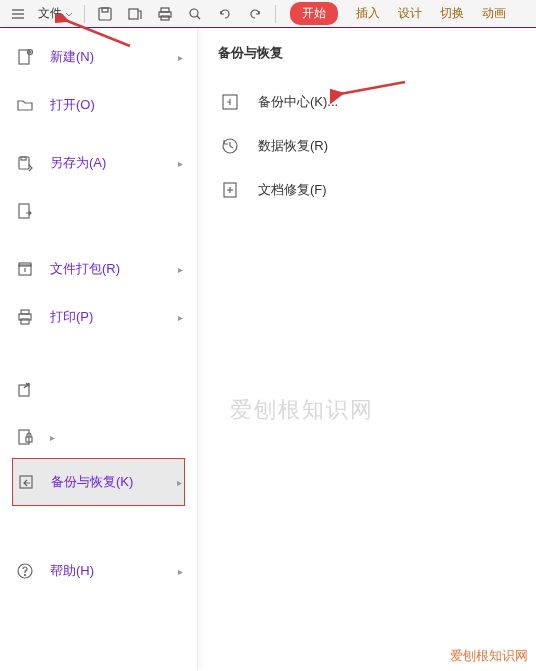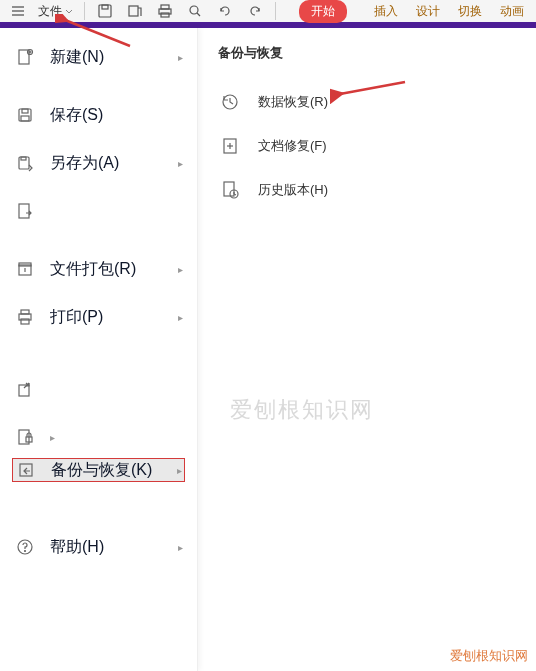--- a/index.html
+++ b/index.html
@@ -11,21 +11,21 @@
       width: 536px;
       height: 671px;
       overflow: hidden;
       position: relative;
     }
     
     
     .toolbar {
       height: 28px;
       background: #f5f5f5;
-      border-bottom: 6px solid #4c1d95;
+      border-bottom: 1px solid #4c1d95;
       display: flex;
       align-items: center;
       padding: 0 4px;
       gap: 2px;
     }
     .tb-btn {
       display: flex;
       align-items: center;
       justify-content: center;
       padding: 3px 6px;
@@ -46,21 +46,21 @@
       height: 18px;
       background: #ccc;
       margin: 0 4px;
     }
     .tb-start {
       background: #e84848;
       color: #fff;
       padding: 3px 12px;
       border-radius: 10px;
       font-size: 12px;
-      margin: 0 17px;
+      margin: 0 8px;
     }
     .tb-tab {
       padding: 3px 8px;
       color: #a16207;
       font-size: 12px;
     }
     
     
     .main-area {
       display: flex;
@@ -88,36 +88,36 @@
       cursor: pointer;
       position: relative;
     }
     .side-item.selected {
       background: #e9e9e9;
     }
     .side-item.highlighted {
       border: 1.5px solid #d43a3a;
       margin: 2px 12px;
       padding: 0 2px 0 2px;
-      height: 24px;
+      height: 48px;
     }
     .side-icon {
       width: 22px;
       height: 22px;
       display: flex;
       align-items: center;
       justify-content: center;
       color: #666;
       margin-right: 14px;
     }
     .side-icon svg { width: 18px; height: 18px; }
     .side-label {
       flex: 1;
-      font-size: 16px;
-      color: #0f172a;
+      font-size: 13px;
+      color: #6d28d9;
     }
     .side-arrow {
       color: #999;
       font-size: 10px;
     }
     .side-gap { height: 10px; }
     .side-gap-lg { height: 34px; }
     
     
     .right-panel {
@@ -248,32 +248,30 @@
             <circle cx="14" cy="4" r="2.5"></circle>
             <line x1="14" y1="2.5" x2="14" y2="5.5"></line>
             <line x1="12.5" y1="4" x2="15.5" y2="4"></line>
           </svg>
         </span>
       <span class="side-label">新建(N)</span>
       <span class="side-arrow">▸</span>
     </div>
 
     <div class="side-gap"></div>
-
-    <div class="side-gap"></div>
-    <div class="side-item">
-      <span class="side-icon">
-          <svg viewBox="0 0 18 18" fill="none" stroke="currentColor" stroke-width="1.2">
-            <rect x="3" y="3" width="12" height="12" rx="1"></rect>
-            <rect x="6" y="3" width="6" height="4"></rect>
-            <rect x="5" y="10" width="8" height="5"></rect>
-          </svg>
-        </span>
-      <span class="side-label">保存(S)</span>
-    </div>
+    <div class="side-item">
+      <span class="side-icon">
+          <svg viewBox="0 0 18 18" fill="none" stroke="currentColor" stroke-width="1.2">
+            <path d="M2 5 L2 14 L16 14 L16 7 L9 7 L7 5 Z"></path>
+          </svg>
+        </span>
+      <span class="side-label">打开(O)</span>
+    </div>
+
+    <div class="side-gap"></div>
 
     <div class="side-gap"></div>
     <div class="side-item">
       <span class="side-icon">
           <svg viewBox="0 0 18 18" fill="none" stroke="currentColor" stroke-width="1.2">
             <rect x="3" y="3" width="10" height="12" rx="1"></rect>
             <rect x="5" y="3" width="5" height="3"></rect>
             <path d="M13 11 L16 14 L13 17"></path>
           </svg>
         </span>
@@ -366,20 +364,29 @@
         </span>
       <span class="side-label">帮助(H)</span>
       <span class="side-arrow">▸</span>
     </div>
 
   </div>
 
   <div class="right-panel">
     <div class="panel-title">备份与恢复</div>
 
+    <div class="panel-item">
+      <span class="panel-icon">
+          <svg viewBox="0 0 20 20" fill="none" stroke="currentColor" stroke-width="1.2">
+            <rect x="3" y="3" width="14" height="14"></rect>
+            <path d="M7 10 L10 10 M10 7 L10 13"></path>
+          </svg>
+        </span>
+      <span class="panel-label">备份中心(K)...</span>
+    </div>
 
     <div class="panel-item">
       <span class="panel-icon">
           <svg viewBox="0 0 20 20" fill="none" stroke="currentColor" stroke-width="1.2">
             <circle cx="10" cy="10" r="7"></circle>
             <path d="M10 6 L10 10 L13 12"></path>
             <path d="M4 4 L4 8 L8 8"></path>
           </svg>
         </span>
       <span class="panel-label">数据恢复(R)</span>
@@ -389,30 +396,20 @@
       <span class="panel-icon">
           <svg viewBox="0 0 20 20" fill="none" stroke="currentColor" stroke-width="1.2">
             <rect x="4" y="3" width="12" height="14"></rect>
             <line x1="10" y1="7" x2="10" y2="13"></line>
             <line x1="7" y1="10" x2="13" y2="10"></line>
           </svg>
         </span>
       <span class="panel-label">文档修复(F)</span>
     </div>
 
-    <div class="panel-item">
-      <span class="panel-icon">
-          <svg viewBox="0 0 20 20" fill="none" stroke="currentColor" stroke-width="1.2">
-            <rect x="4" y="2" width="10" height="14"></rect>
-            <circle cx="14" cy="14" r="4"></circle>
-            <path d="M14 12 L14 14 L16 15"></path>
-          </svg>
-        </span>
-      <span class="panel-label">历史版本(H)</span>
-    </div>
   </div>
 </div>
 
 <svg class="arrow-anno" style="left:55px;top:14px;" width="80" height="40">
   <defs>
       <marker id="ah1" markerWidth="8" markerHeight="8" refX="2" refY="4" orient="auto">
         <path d="M8,0 L0,4 L8,8 Z" fill="#d43a3a"></path>
       </marker>
     </defs>
   <line x1="75" y1="32" x2="10" y2="6" stroke="#d43a3a" stroke-width="2.5" marker-end="url(#ah1)"></line>

